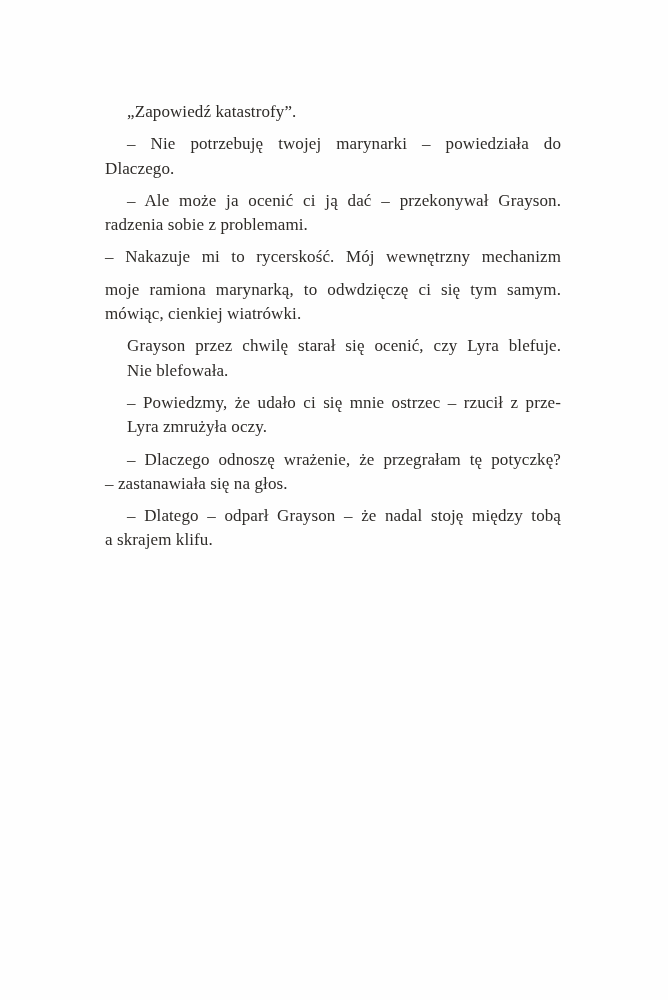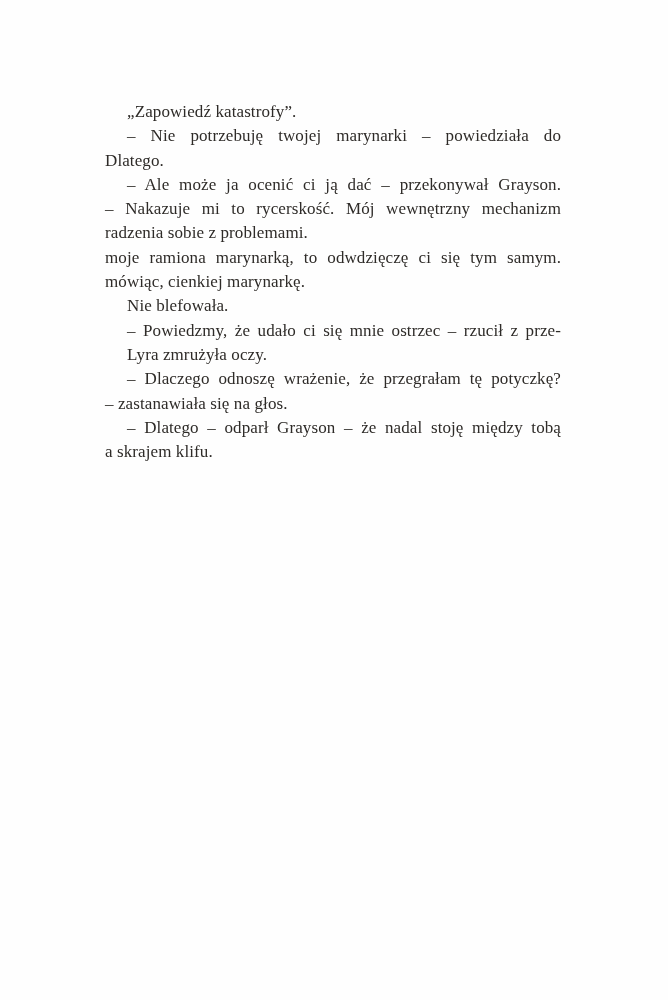--- a/index.html
+++ b/index.html
@@ -28,39 +28,41 @@
   .line {
     min-height: 24.3px;
     text-align: left;
     white-space: nowrap;
   }
   
   .line.j {
     white-space: normal;
     text-align: justify;
     text-align-last: justify;
+    margin-top: 8px;
   }
   
   .line.i {
     text-indent: 22px;
   }
 </style>
 </head>
 <body>
 
 <div class="book-page">
   <div class="text-block">
     <div class="line i">„Zapowiedź katastrofy”.</div>
     <div class="line i j">– Nie potrzebuję twojej marynarki – powiedziała do</div>
-    <div class="line">Dlatego.</div>
+    <div class="line">Dlaczego.</div>
     <div class="line i j">– Ale może ja ocenić ci ją dać – przekonywał Grayson.</div>
+    <div class="line">radzenia sobie z problemami.</div>
     <div class="line j">– Nakazuje mi to rycerskość. Mój wewnętrzny mechanizm</div>
-    <div class="line">radzenia sobie z problemami.</div>
     <div class="line j">moje ramiona marynarką, to odwdzięczę ci się tym samym.</div>
-    <div class="line">mówiąc, cienkiej marynarkę.</div>
+    <div class="line">mówiąc, cienkiej wiatrówki.</div>
+    <div class="line i j">Grayson przez chwilę starał się ocenić, czy Lyra blefuje.</div>
     <div class="line i">Nie blefowała.</div>
     <div class="line i j">– Powiedzmy, że udało ci się mnie ostrzec – rzucił z prze-</div>
     <div class="line i">Lyra zmrużyła oczy.</div>
     <div class="line i j">– Dlaczego odnoszę wrażenie, że przegrałam tę potyczkę?</div>
     <div class="line">– zastanawiała się na głos.</div>
     <div class="line i j">– Dlatego – odparł Grayson – że nadal stoję między tobą</div>
     <div class="line">a skrajem klifu.</div>
   </div>
 </div>
 

